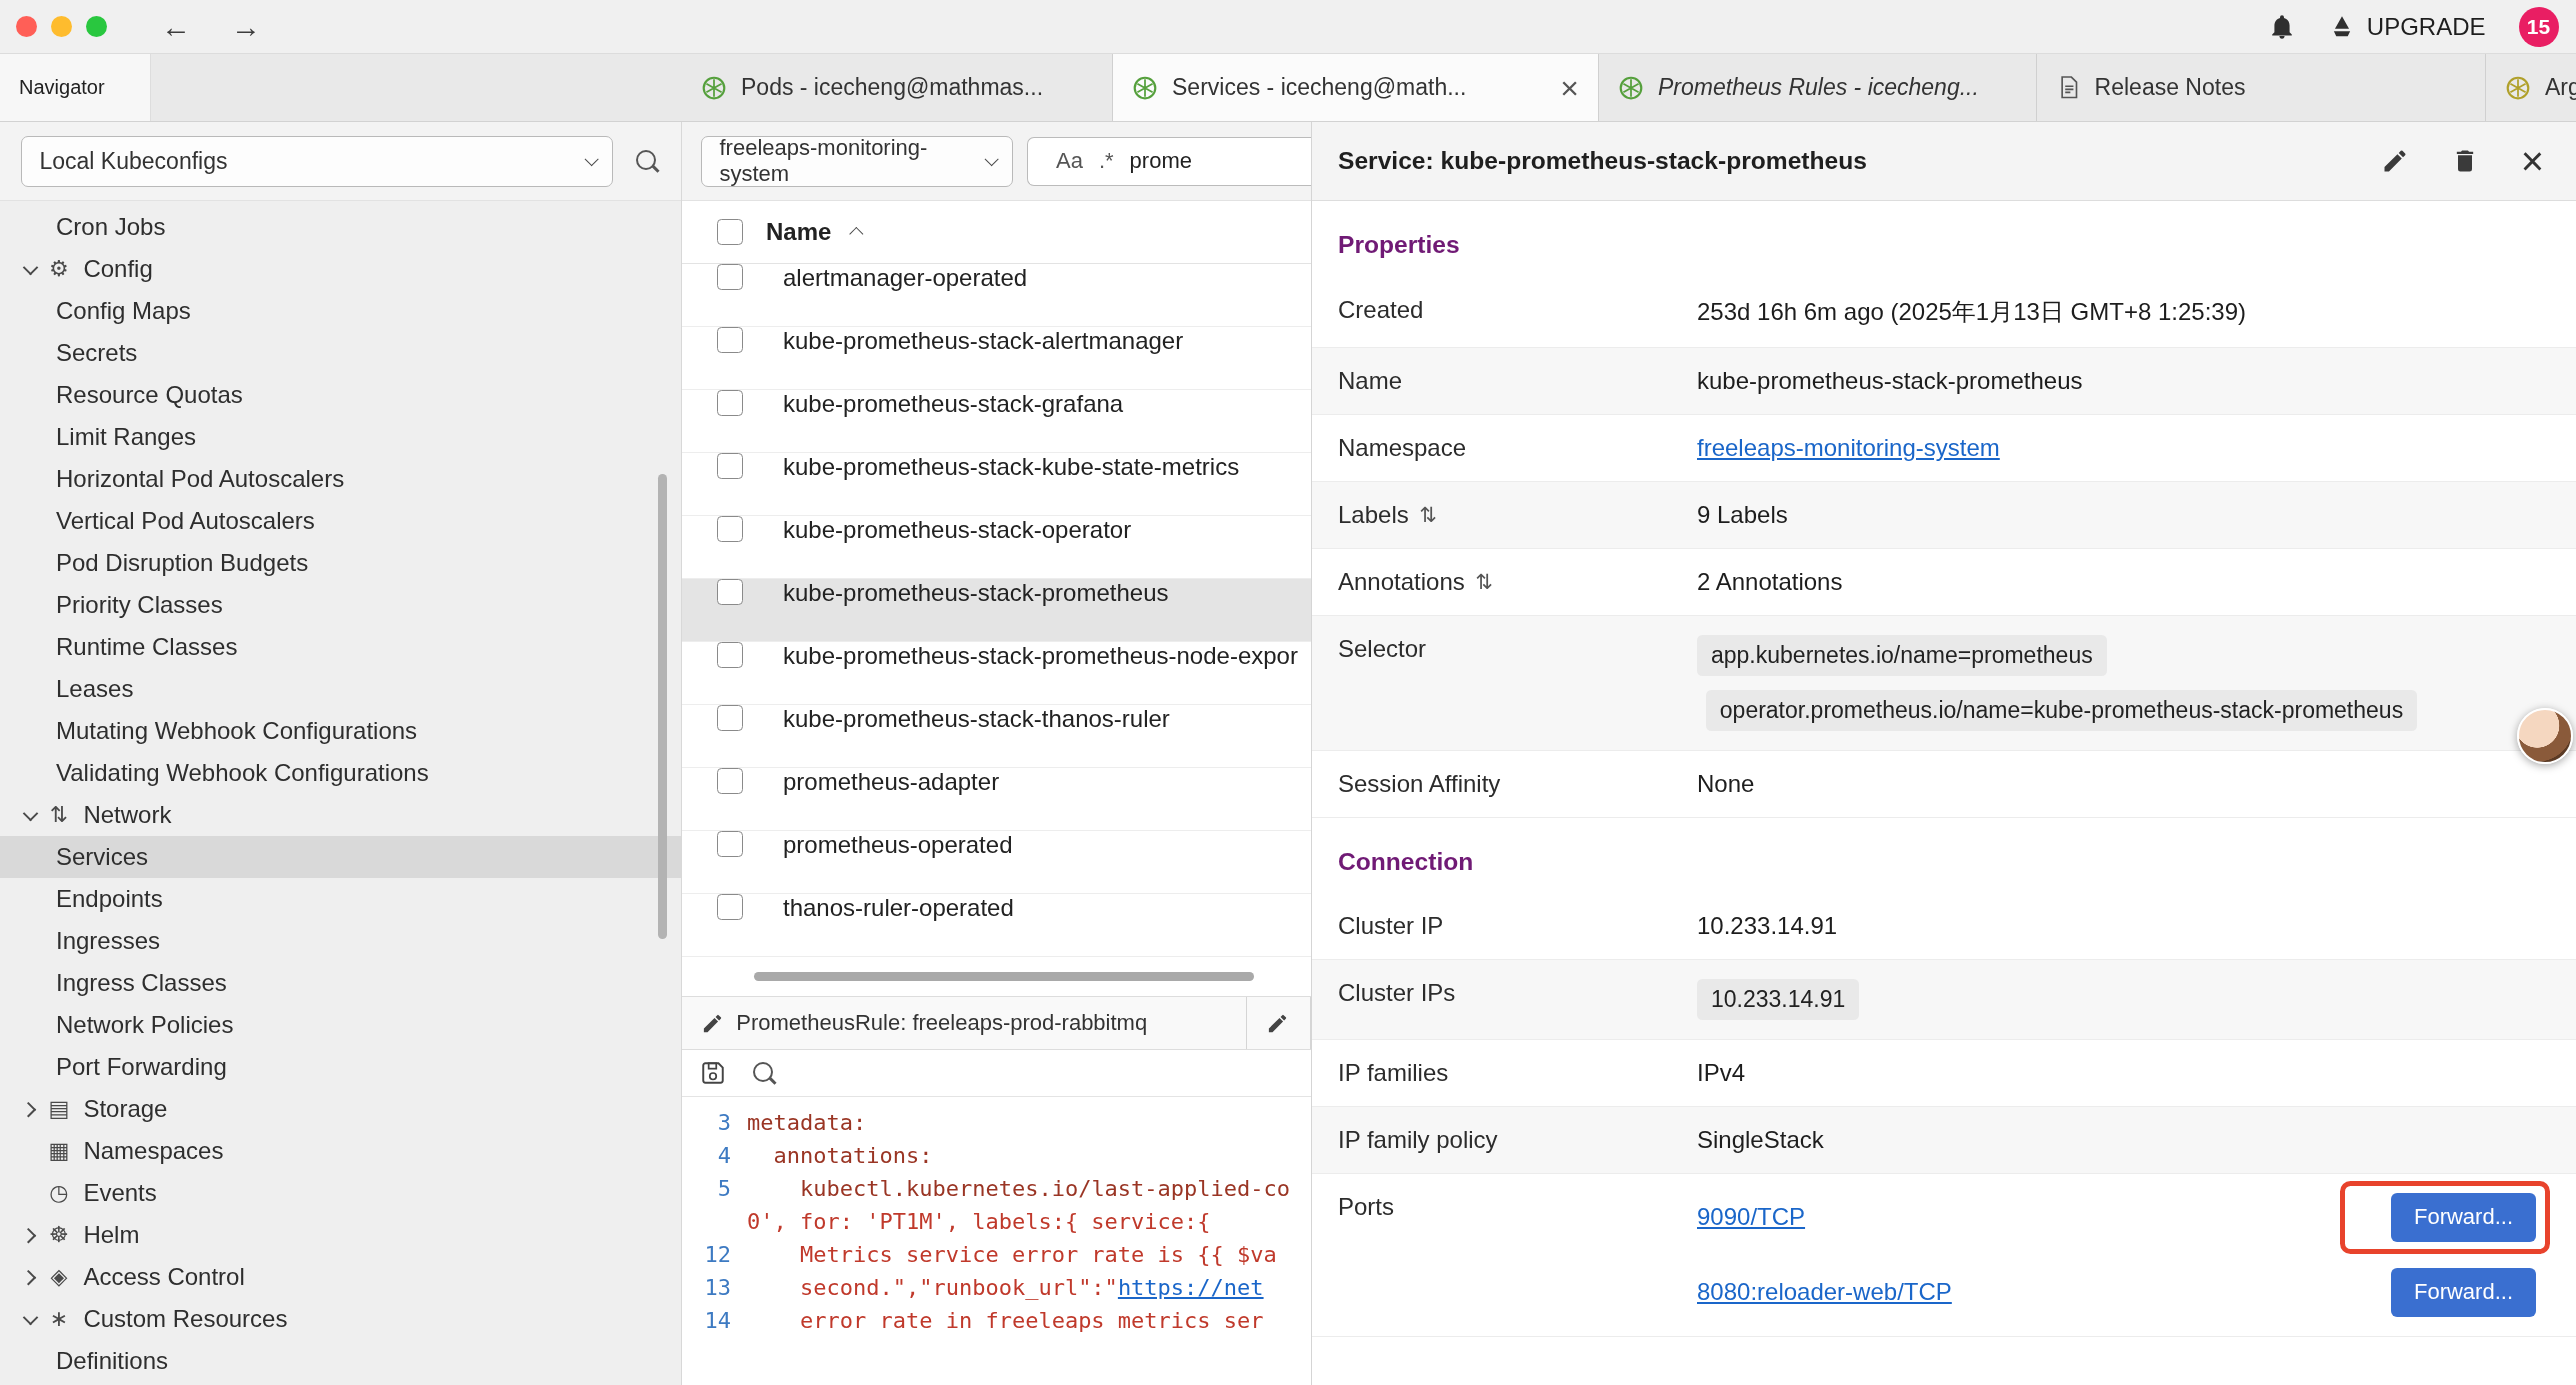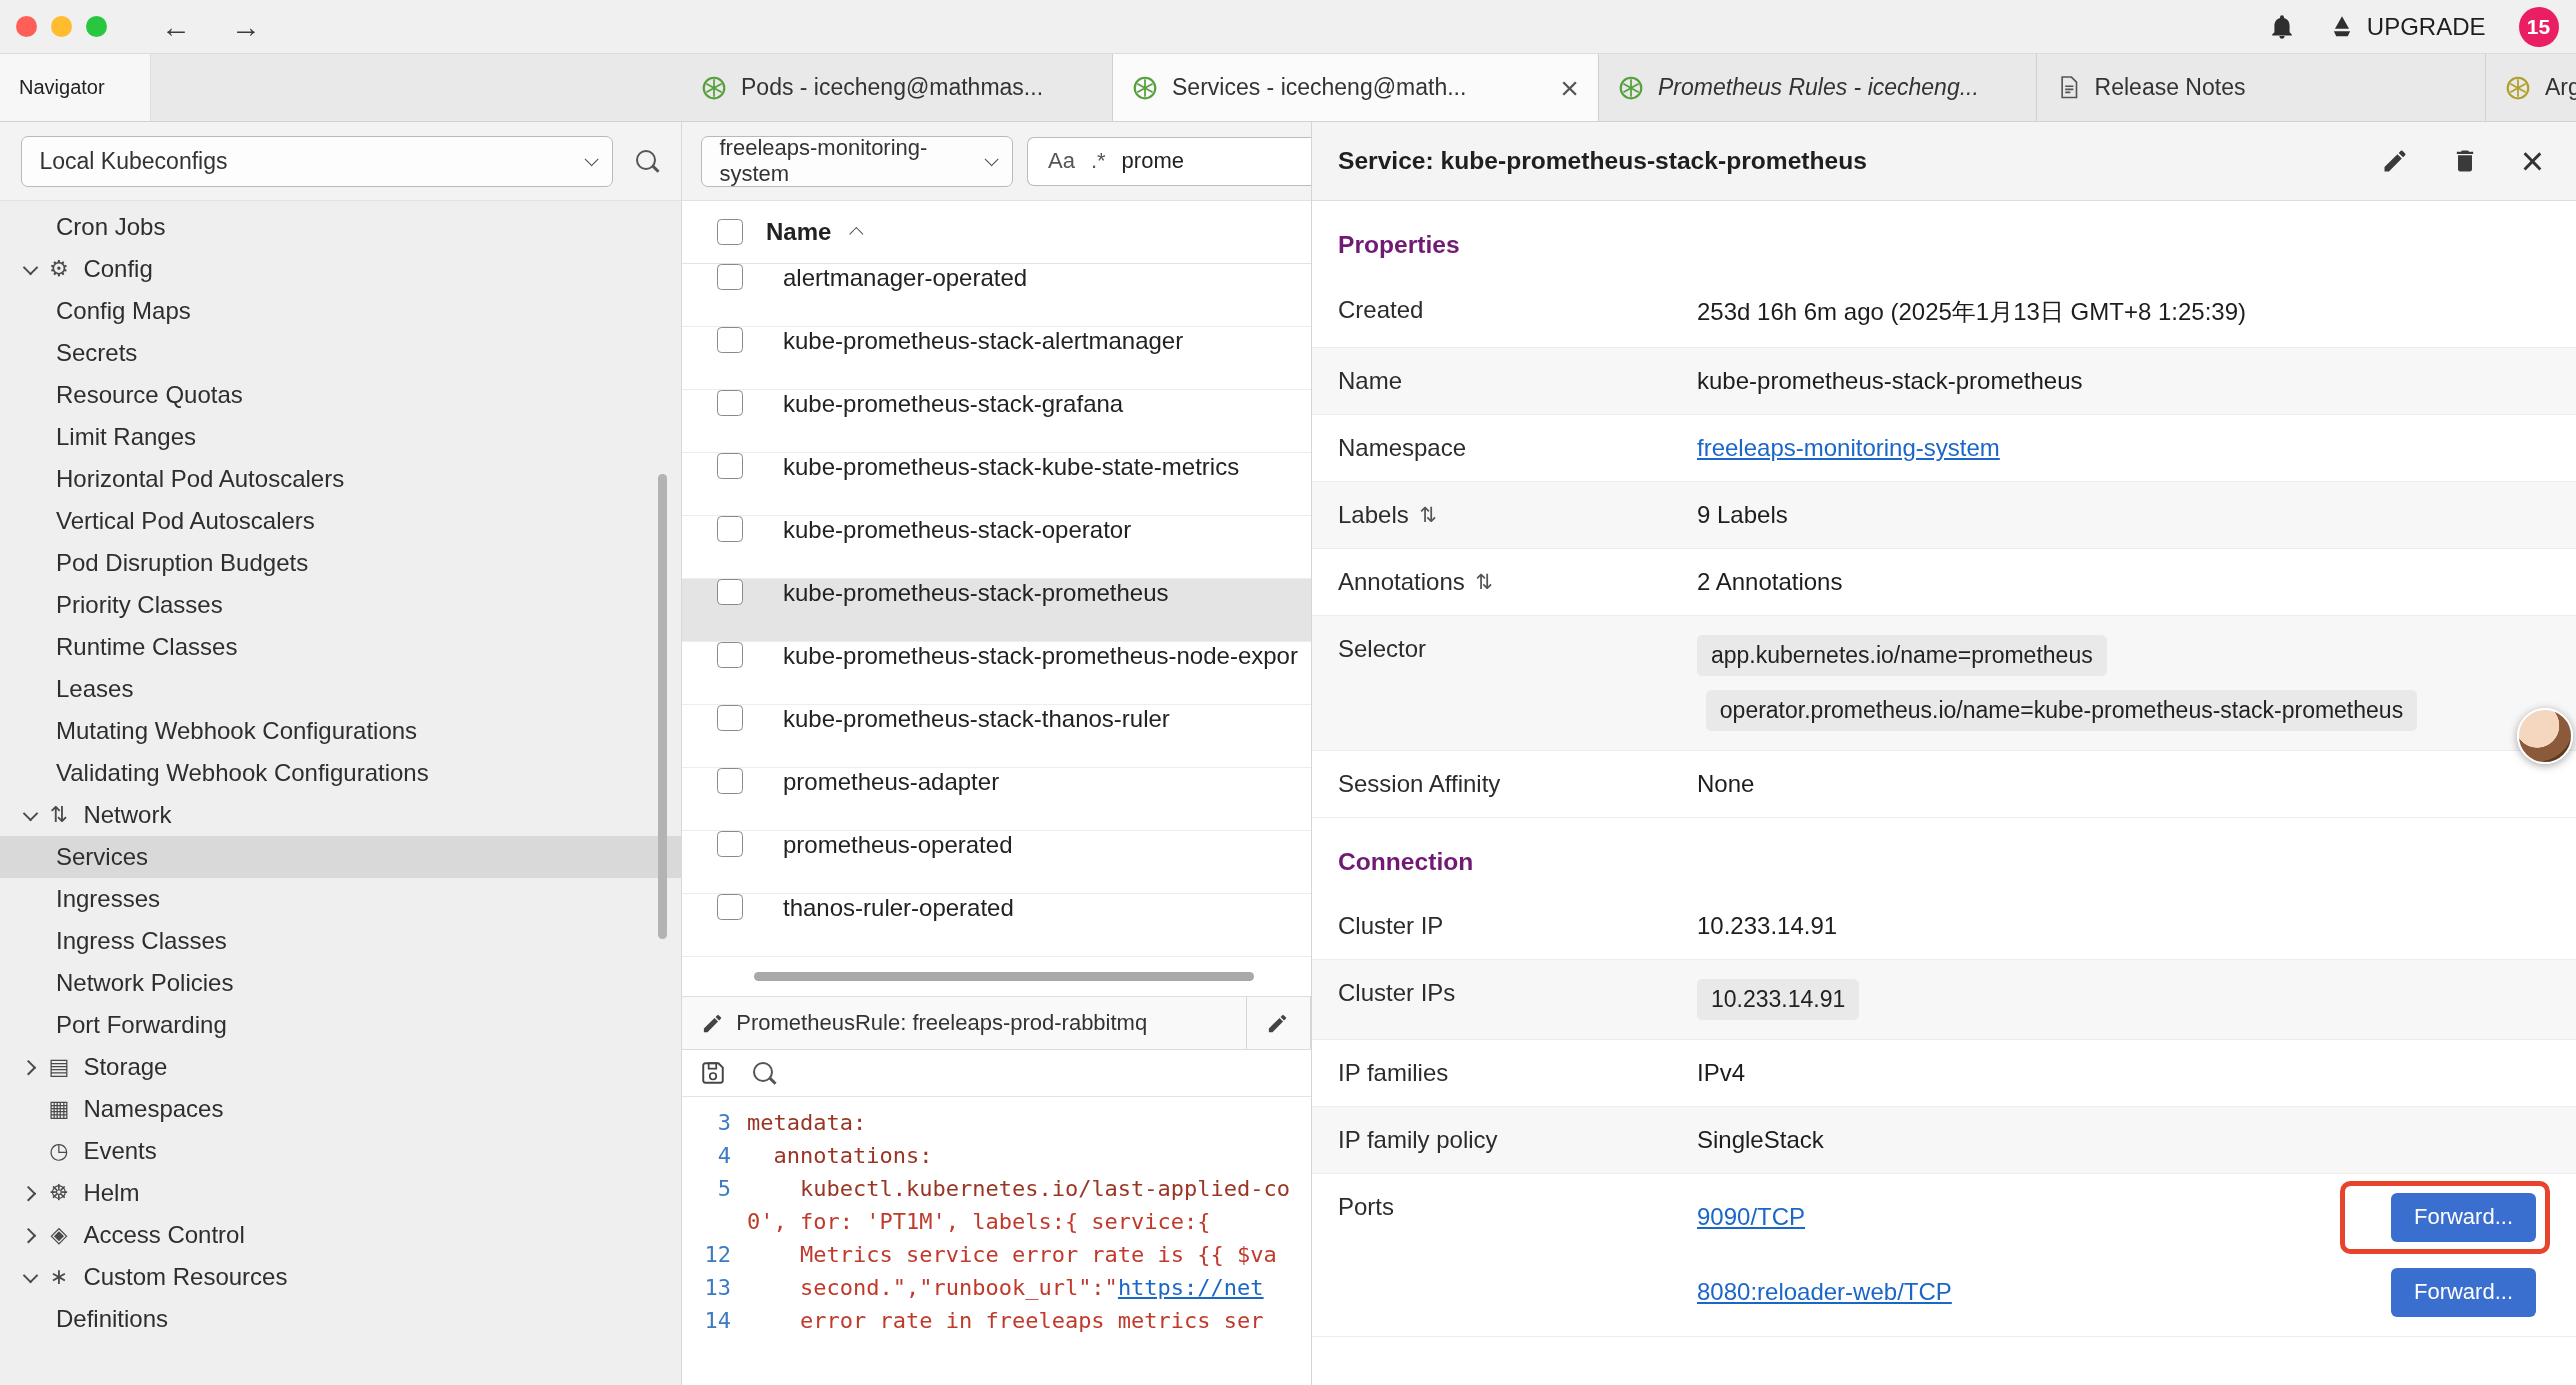--- a/index.html
+++ b/index.html
@@ -56,21 +56,21 @@
 
   
   .mag{position:relative;width:26px;height:26px;display:inline-block;flex:0 0 auto}
   .mag::before{content:'';position:absolute;width:16px;height:16px;border:2.6px solid #555;border-radius:50%;left:1.8px;top:1.8px}
   .mag::after{content:'';position:absolute;width:8.8px;height:2.6px;background:#555;transform:rotate(45deg);left:16.7px;top:19px}
 
   
   .middle{width:630px;flex:0 0 auto;display:flex;flex-direction:column;background:#fff;border-right:0.9px solid #d5d5d5;overflow:hidden}
   .mid-toolbar{height:79px;flex:0 0 auto;display:flex;align-items:center;background:#f3f3f3;border-bottom:0.9px solid #e2e2e2;padding-left:19px;gap:14px}
   .ns-select{width:312px;font-size:22px;flex:0 0 auto}
-  .search-box{flex:1;height:49px;border:0.9px solid #bbb;border-right:none;background:#fff;border-radius:7px 0 0 7px;display:flex;align-items:center;gap:16px;padding:0 20px;font-size:22px;overflow:hidden}
+  .search-box{flex:1;height:49px;border:0.9px solid #bbb;border-right:none;background:#fff;border-radius:7px 0 0 7px;display:flex;align-items:center;gap:16px;padding:0 28px;font-size:22px;overflow:hidden}
   .sr-chip{color:#555}
   .search-query{color:#222}
   .list-header{height:63px;flex:0 0 auto;display:flex;align-items:center;gap:23px;padding-left:35px;border-bottom:0.9px solid #e3e3e3;font-size:24px;font-weight:700;color:#222}
   .cb{width:26px;height:26px;border:1.8px solid #8a8a8a;border-radius:4.4px;background:#fff;flex:0 0 auto}
   .res-rows{flex:0 0 auto}
   .res-row{height:63px;display:flex;align-items:flex-start;gap:40px;padding-left:35px;border-bottom:0.9px solid #ededed;font-size:24px;color:#222;white-space:nowrap;overflow:hidden}
   .res-row.selected{background:#e4e4e4}
   .h-scroll{height:39px;flex:0 0 auto;display:flex;align-items:center;padding:0 10.5px}
   .h-thumb{height:8.8px;width:500px;margin-left:61px;background:#a9a9a9;border-radius:4.4px}
   .ed-tabs{height:54px;flex:0 0 auto;background:#e9e9e9;display:flex;border-top:0.9px solid #ddd;border-bottom:0.9px solid #ddd}
@@ -286,20 +286,24 @@
             <span class="chev down"></span>
             <span class="nav-ic">⇅</span>
             <span class="nav-label">Network</span>
           </div>
 
           <div class="nav-item selected lvl-2">
 
             <span class="nav-label">Services</span>
           </div>
 
+          <div class="nav-item lvl-2">
+
+            <span class="nav-label">Endpoints</span>
+          </div>
 
           <div class="nav-item lvl-2">
 
             <span class="nav-label">Ingresses</span>
           </div>
 
           <div class="nav-item lvl-2">
 
             <span class="nav-label">Ingress Classes</span>
           </div>

